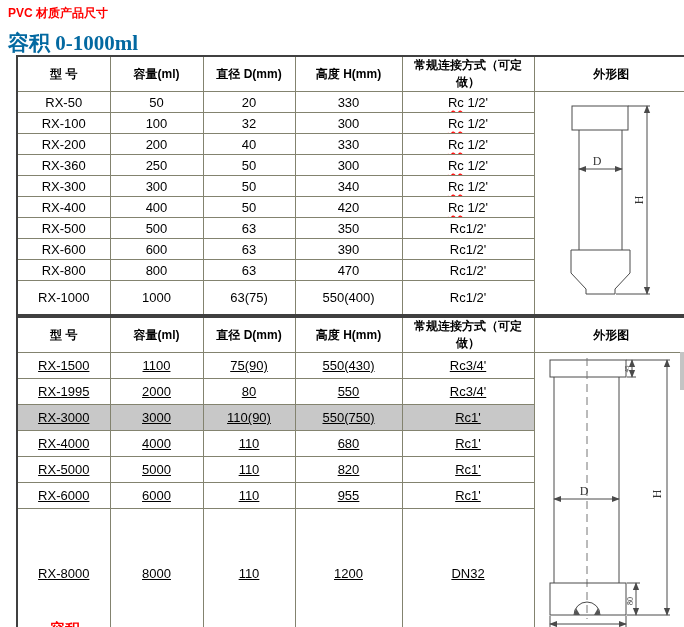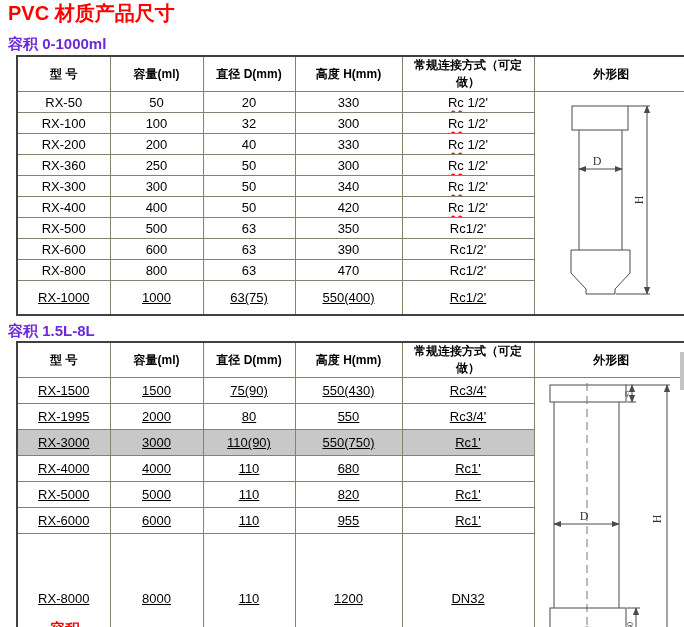--- a/index.html
+++ b/index.html
@@ -1,33 +1,33 @@
 <!DOCTYPE html>
 <html><head>
 <meta charset="utf-8">
 <style>
   html,body{margin:0;padding:0;}
   body{
     width:684px;height:627px;position:relative;overflow:hidden;
     background:#ffffff;font-family:"Liberation Sans",sans-serif;color:#000;
   }
-  .title{color:#ff0000;font-weight:bold;font-size:20px;margin:4px 0 0 8px;line-height:18px;}
-  .sec-heading{color:#6d28d9;font-weight:bold;font-size:15px;line-height:17px;
-    font-family:Liberation Sans, sans-serif;margin-left:8px;}
+  .title{color:#ff0000;font-weight:bold;font-size:12px;margin:4px 0 0 8px;line-height:18px;}
+  .sec-heading{color:#0369a1;font-weight:bold;font-size:21px;line-height:17px;
+    font-family:Liberation Serif, serif;margin-left:8px;}
   #h1{margin-top:13px;margin-bottom:3px;}
   #h2{margin-top:6px;margin-bottom:2px;}
   table.spec{border-collapse:collapse;margin-left:16px;width:672px;table-layout:fixed;
     border:2px solid #404040;}
   .spec th,.spec td{border:1px solid #83836f;text-align:center;padding:0;overflow:hidden;
     vertical-align:middle;}
   .spec th{font-size:12px;font-weight:bold;}
   .spec td{font-size:13px;}
   .t1 th{height:17px;}
   .t1 td{height:20px;}
-  .t1 tr.tall td{height:33px;text-decoration:underline;}
+  .t1 tr.tall td{height:33px;}
   .t2 th{height:23px;}
   .t2 td{height:25px;text-decoration:underline;}
   .t2 tr.tall td{height:129px;}
   tr.hl td{background:#c8c8c8;}
   td.drawing-cell{background:#ffffff;vertical-align:middle;}
   td.drawing-cell svg{display:block;margin:0 auto;}
   .sq{text-decoration-line:underline;text-decoration-style:wavy;
     text-decoration-color:#ff0000;text-underline-offset:3px;text-decoration-skip-ink:none;text-align:right;}
   .scroll-thumb{position:absolute;right:0;top:352px;width:4px;height:38px;background:#c4c4c4;}
   .bottom-clip{position:absolute;left:50px;top:621px;height:6px;overflow:hidden;
@@ -154,21 +154,20 @@
         <tr class="tall">
           <td>RX-1000</td>
           <td>1000</td>
           <td>63(75)</td>
           <td>550(400)</td>
           <td>Rc1/2'</td>
         </tr>
       </tbody>
   </table>
 
-  <div class="sec-heading" id="h2">容积 1.5L-8L</div>
 
   <table class="spec t2">
     <colgroup>
       <col style="width:93px">
         <col style="width:93px">
         <col style="width:92px">
       <col style="width:107px">
         <col style="width:132px">
         <col style="width:155px">
     </colgroup>
@@ -178,21 +177,21 @@
           <th>容量(ml)</th>
           <th>直径 D(mm)</th>
           <th>高度 H(mm)</th>
           <th>常规连接方式（可定做）</th>
           <th>外形图</th>
         </tr>
       </thead>
     <tbody>
         <tr>
           <td>RX-1500</td>
-          <td>1500</td>
+          <td>1100</td>
           <td>75(90)</td>
           <td>550(430)</td>
           <td>Rc3/4'</td>
           <td rowspan="7" class="drawing-cell">
             <svg id="drawing-1" width="150" height="280" viewBox="0 0 150 280">
     <defs>
       <marker id="ah1" viewBox="0 0 10 10" refX="9" refY="5" markerWidth="8" markerHeight="8" orient="auto-start-reverse">
         <path d="M0,1 L10,5 L0,9 z" fill="#4a4a4a"></path>
       </marker>
     </defs>

